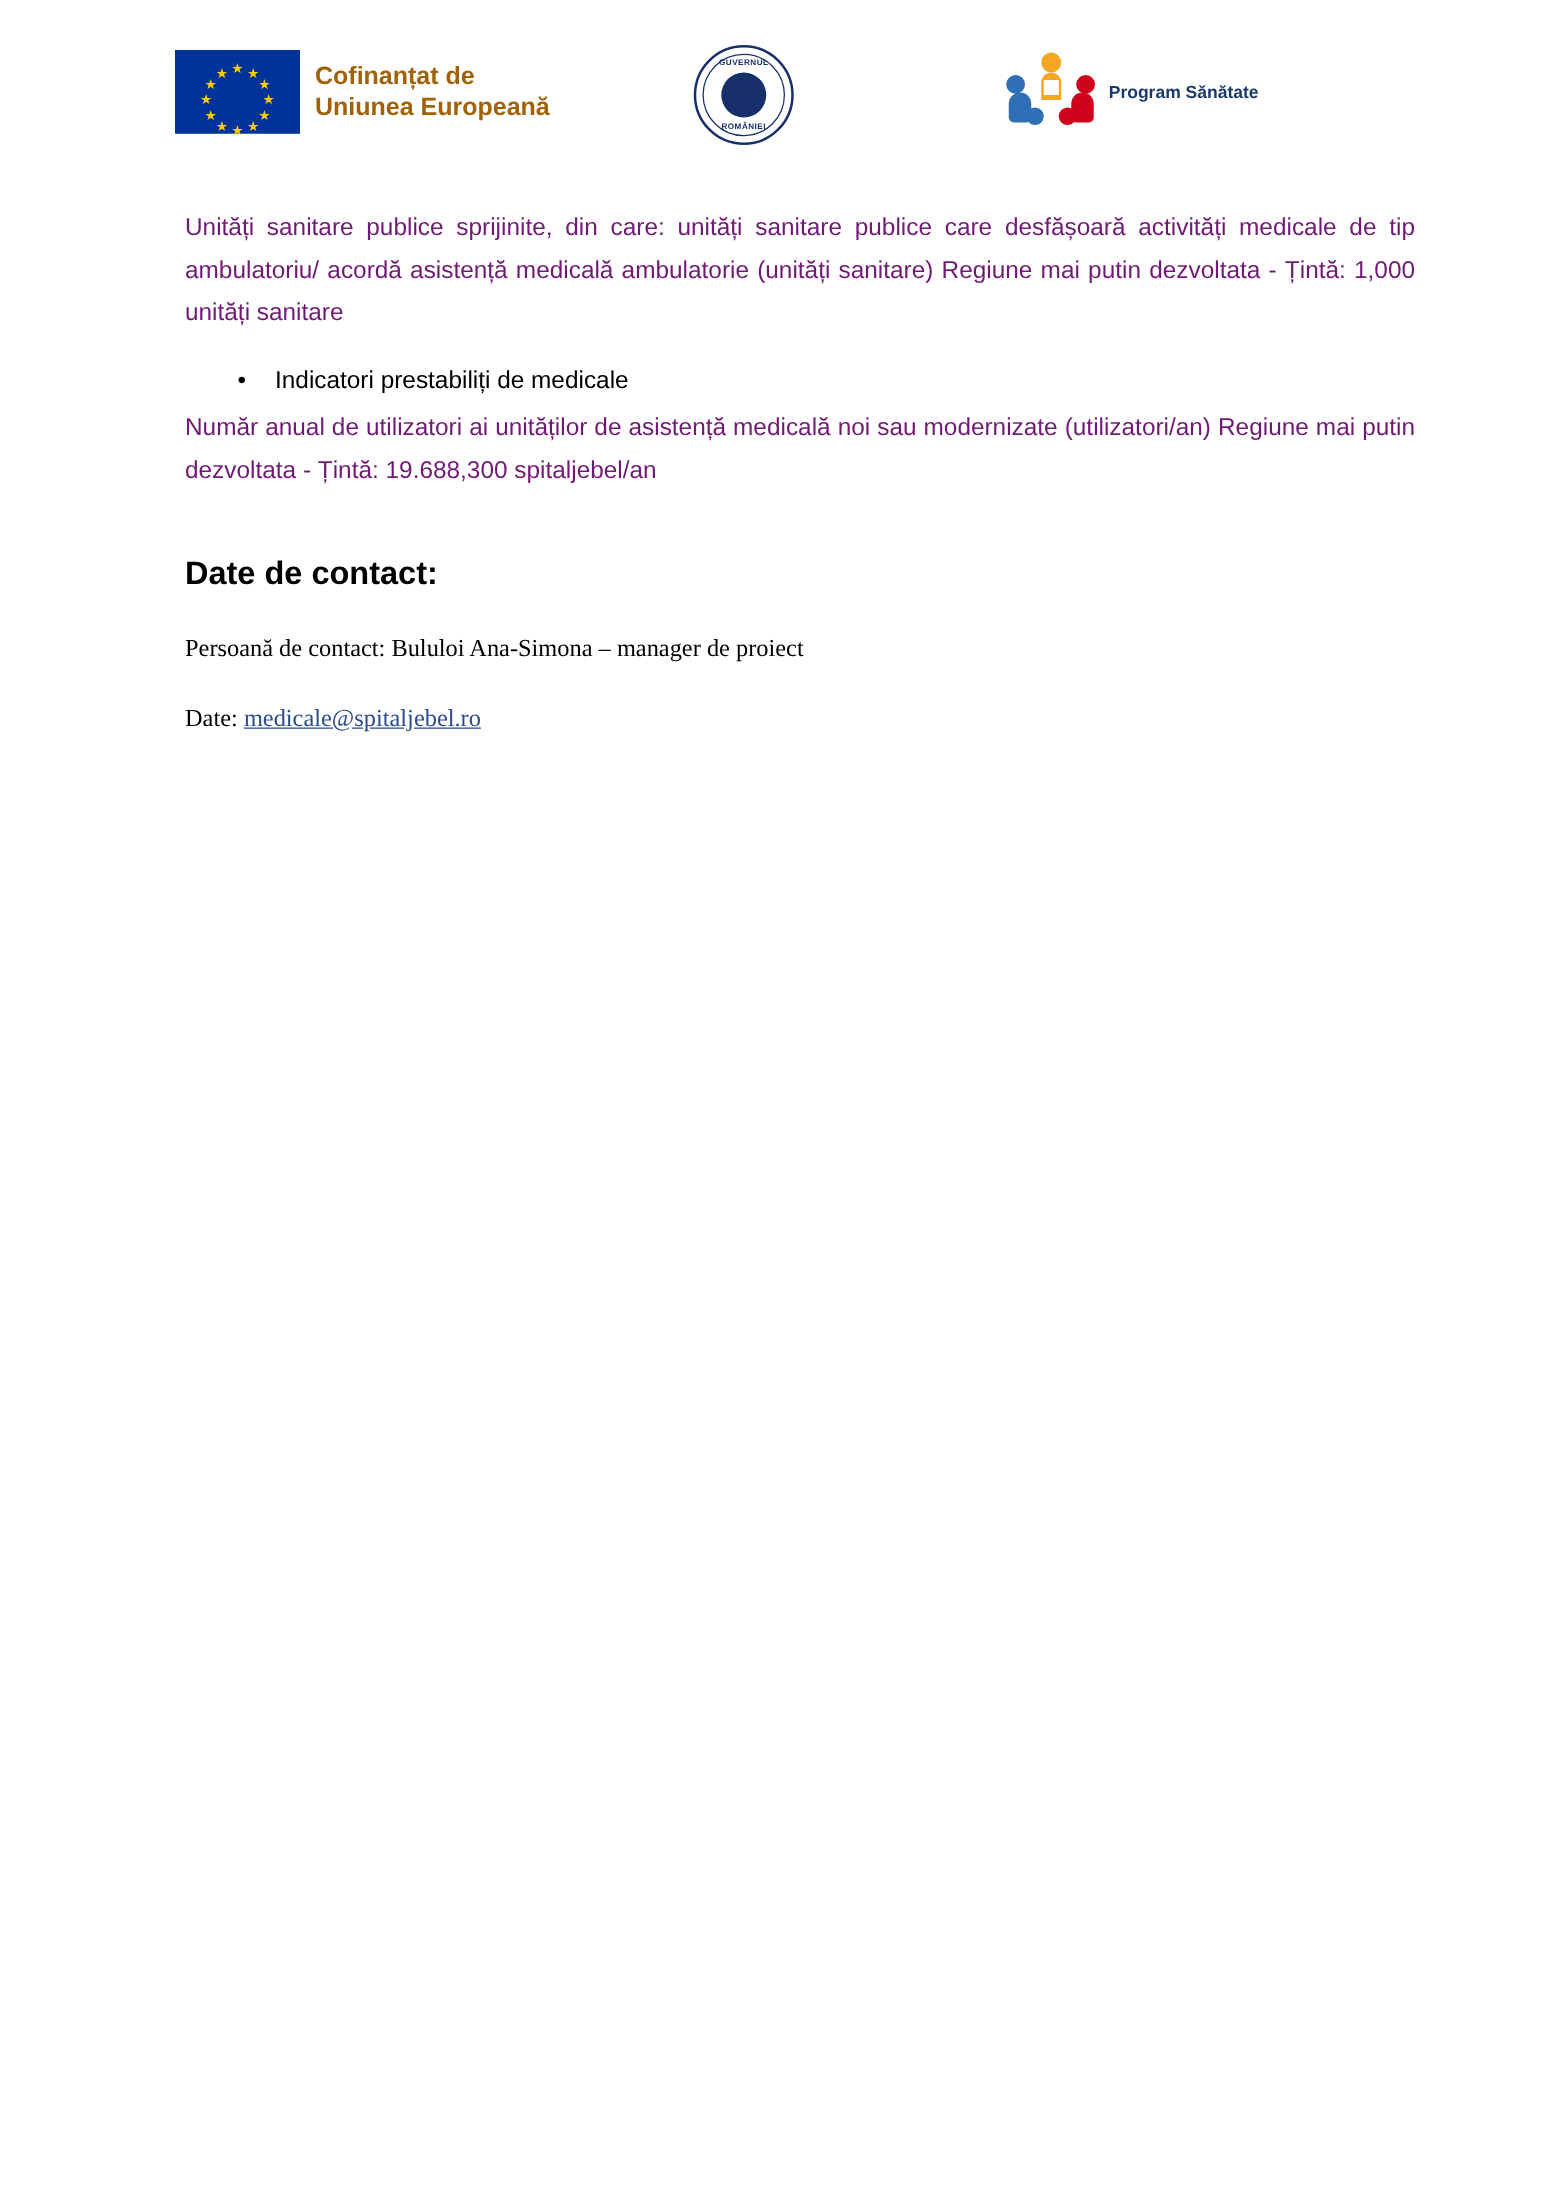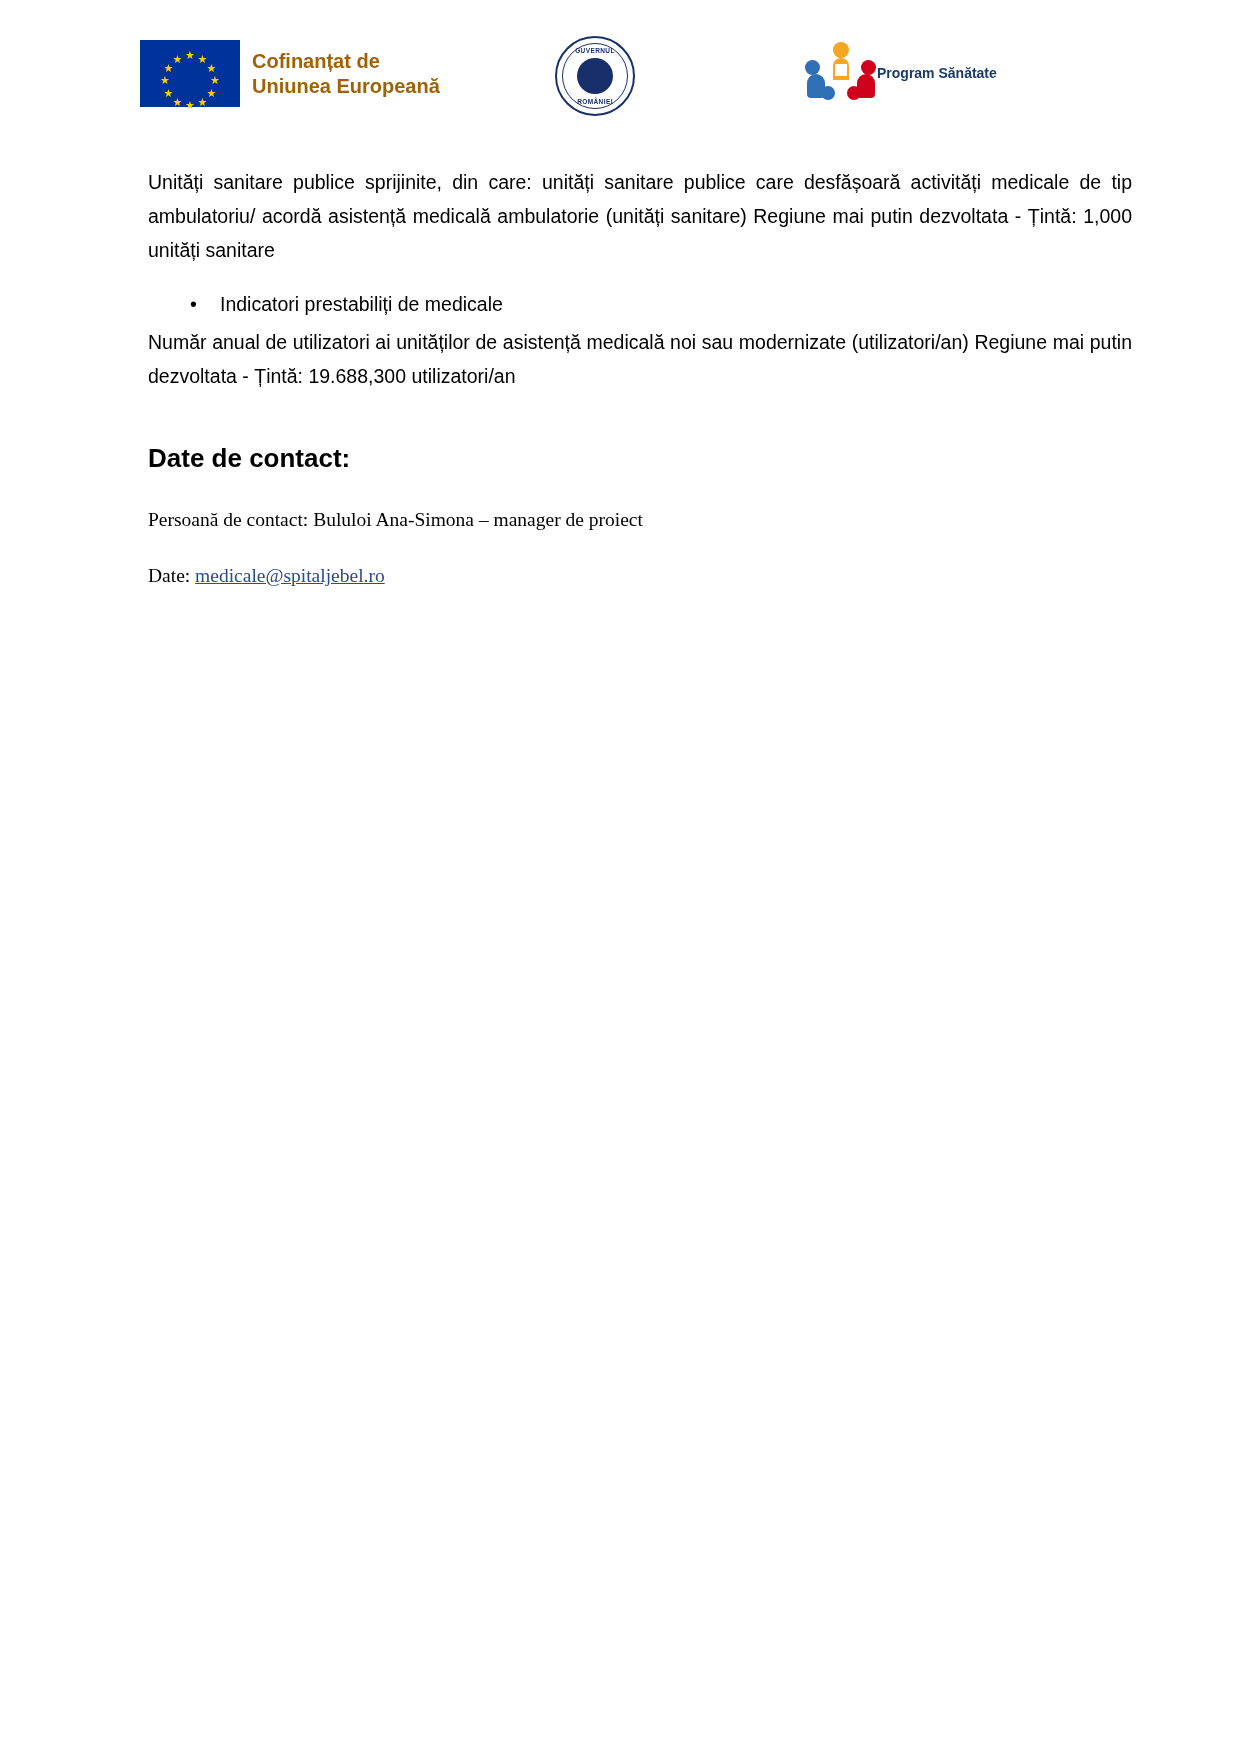--- a/index.html
+++ b/index.html
@@ -108,38 +108,39 @@
     align-items: center;
   }
   .ps-mark {
     position: relative;
     width: 72px;
     height: 62px;
     flex: 0 0 auto;
   }
   .ps-fig { position: absolute; border-radius: 50%; }
   .ps-label {
+    margin-left: 10px;
     color: #1b3a6b;
     font-weight: bold;
     font-size: 14px;
     white-space: nowrap;
   }
 
   
   .content {
     position: absolute;
     left: 148px;
     top: 165px;
     width: 1000px;
   }
   p {
     margin: 0 16px 0 0;
     font-size: 19.5px;
     line-height: 34px;
-    color: #000000;
+    color: #701a75;
   }
   .para { margin-bottom: 20px; }
   .justify { text-align: justify; }
   .bullet-row {
     display: flex;
     margin: 18px 0 4px 0;
     padding-left: 42px;
   }
   .bullet-dot {
     width: 30px;
@@ -224,21 +225,21 @@
 
   <div class="content">
 
     <p class="para justify">Unități sanitare publice sprijinite, din care: unități sanitare publice care desfășoară activități medicale de tip ambulatoriu/ acordă asistență medicală ambulatorie (unități sanitare) Regiune mai putin dezvoltata - Țintă: 1,000 unități sanitare</p>
 
     <div class="bullet-row">
       <span class="bullet-dot">•</span>
       <span class="bullet-text">Indicatori prestabiliți de medicale</span>
     </div>
 
-    <p class="justify"><span>Număr anual de utilizatori ai unităților de asistență medicală noi sau modernizate (utilizatori/an) Regiune mai putin dezvoltata - Țintă: </span><span class="bold">19.688,300</span><span> utilizatori/an</span></p>
+    <p class="justify"><span>Număr anual de utilizatori ai unităților de asistență medicală noi sau modernizate (utilizatori/an) Regiune mai putin dezvoltata - Țintă: </span><span class="bold">19.688,300</span><span> spitaljebel/an</span></p>
 
     <div class="gap-md"></div>
 
     <div class="contact-head">Date de contact:</div>
 
     <div class="contact-line">Persoană de contact: Bululoi Ana-Simona – manager de proiect</div>
 
 
     <div class="contact-line"><span>Date: </span><a class="email-link" href="#">medicale@spitaljebel.ro</a></div>
 

